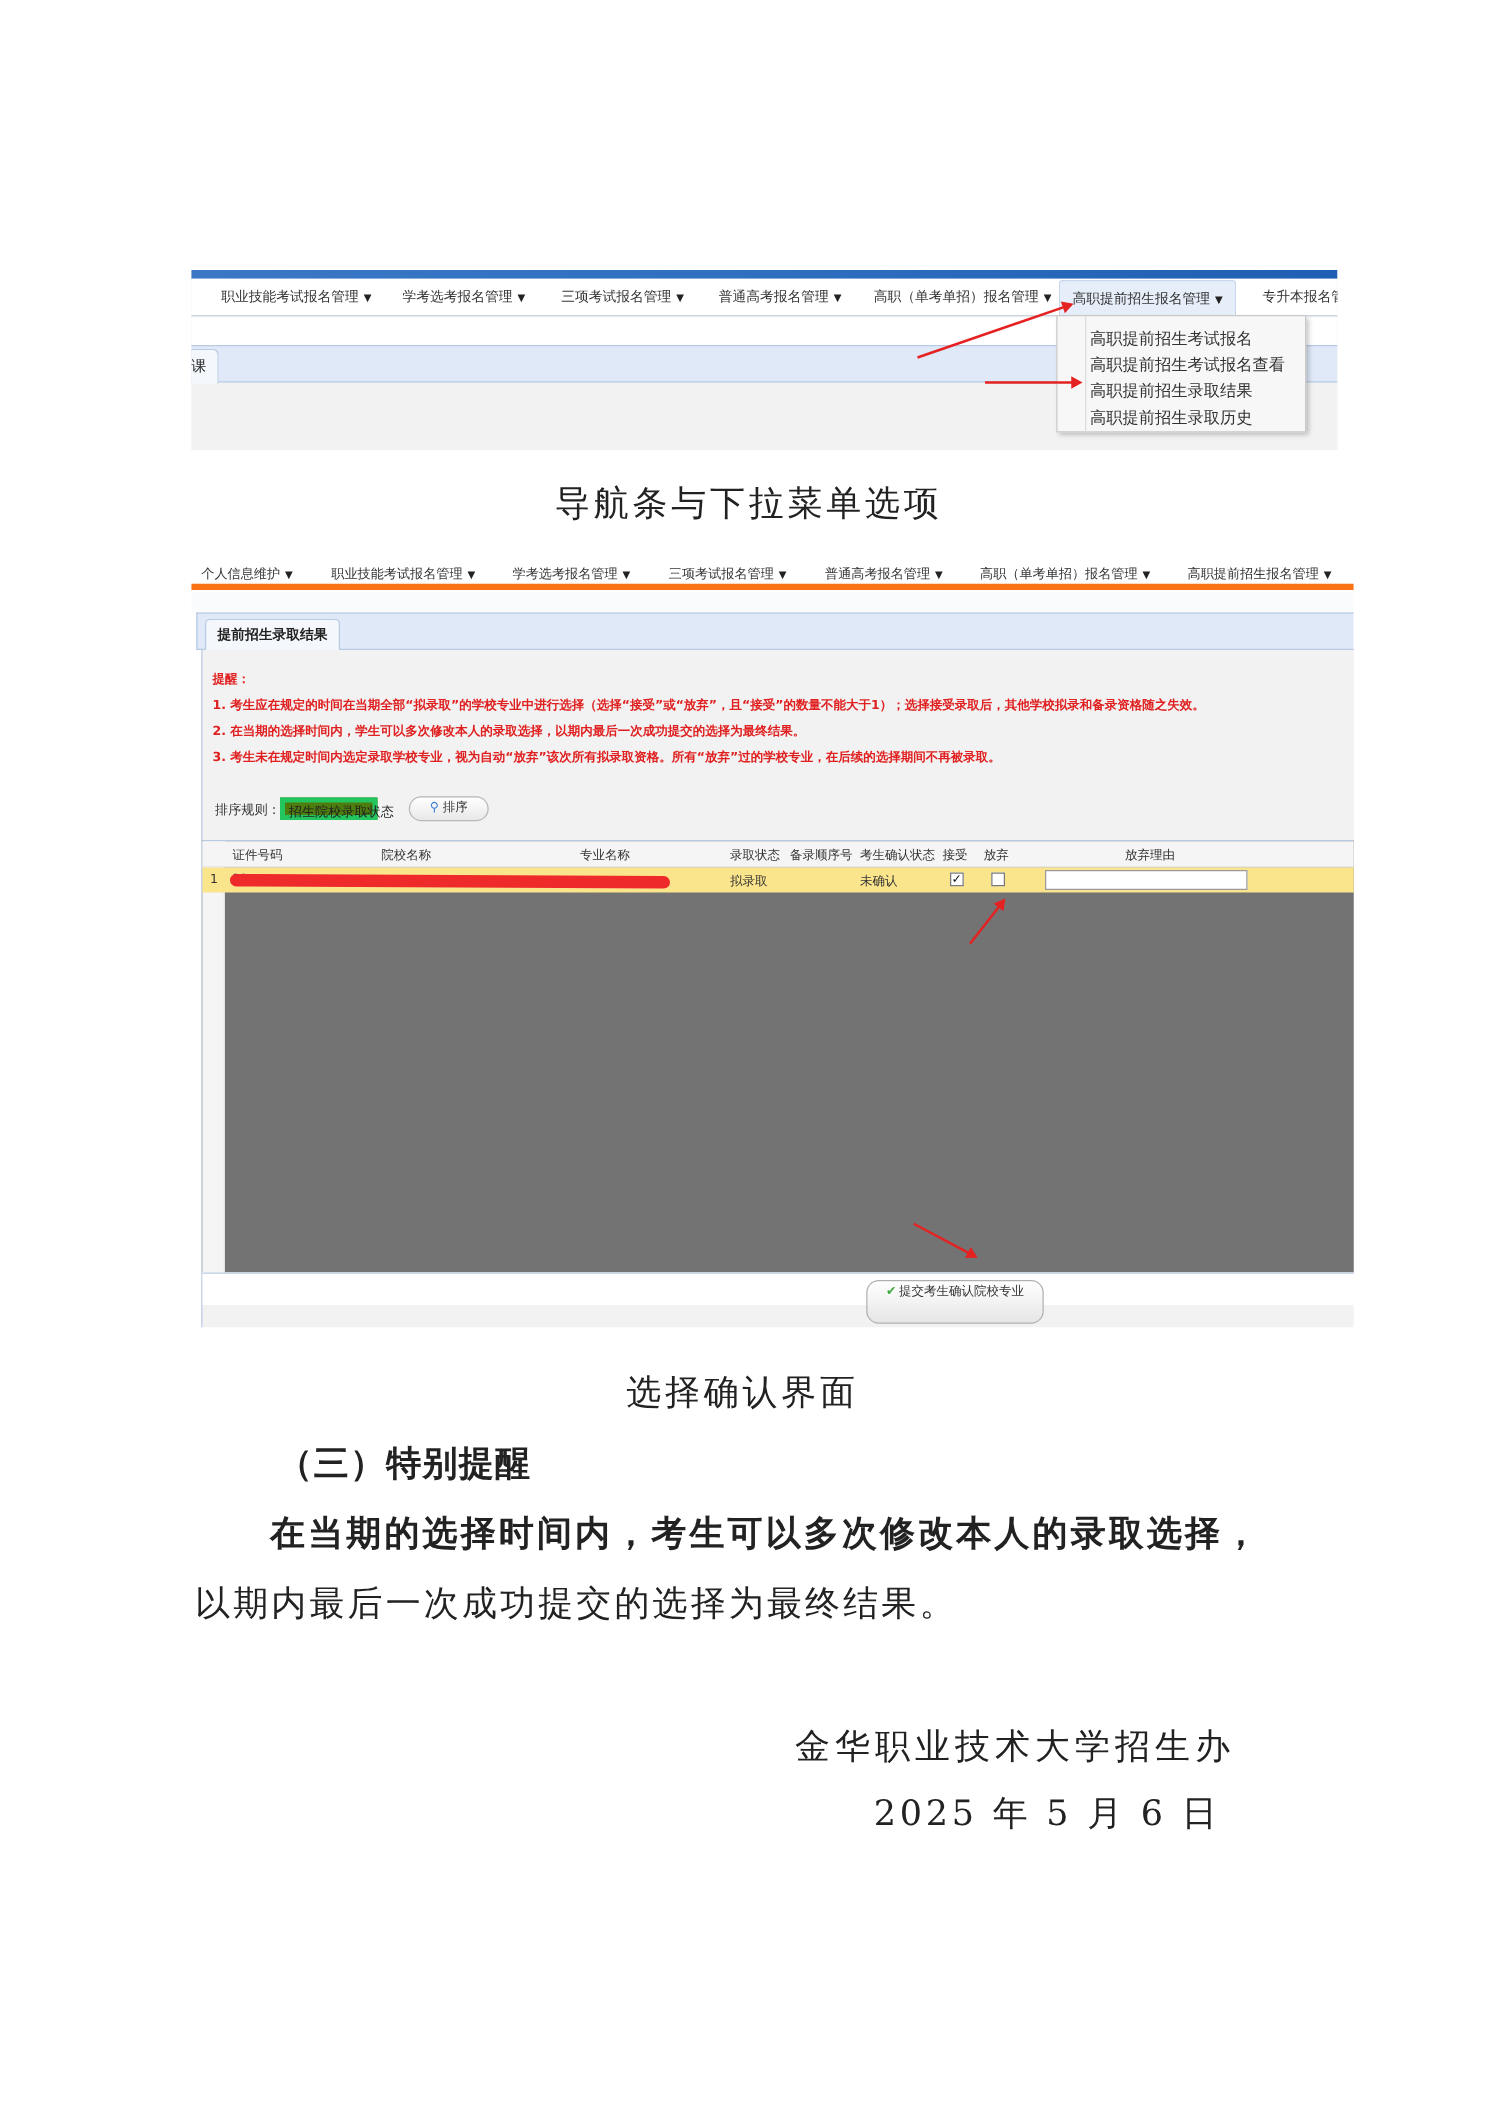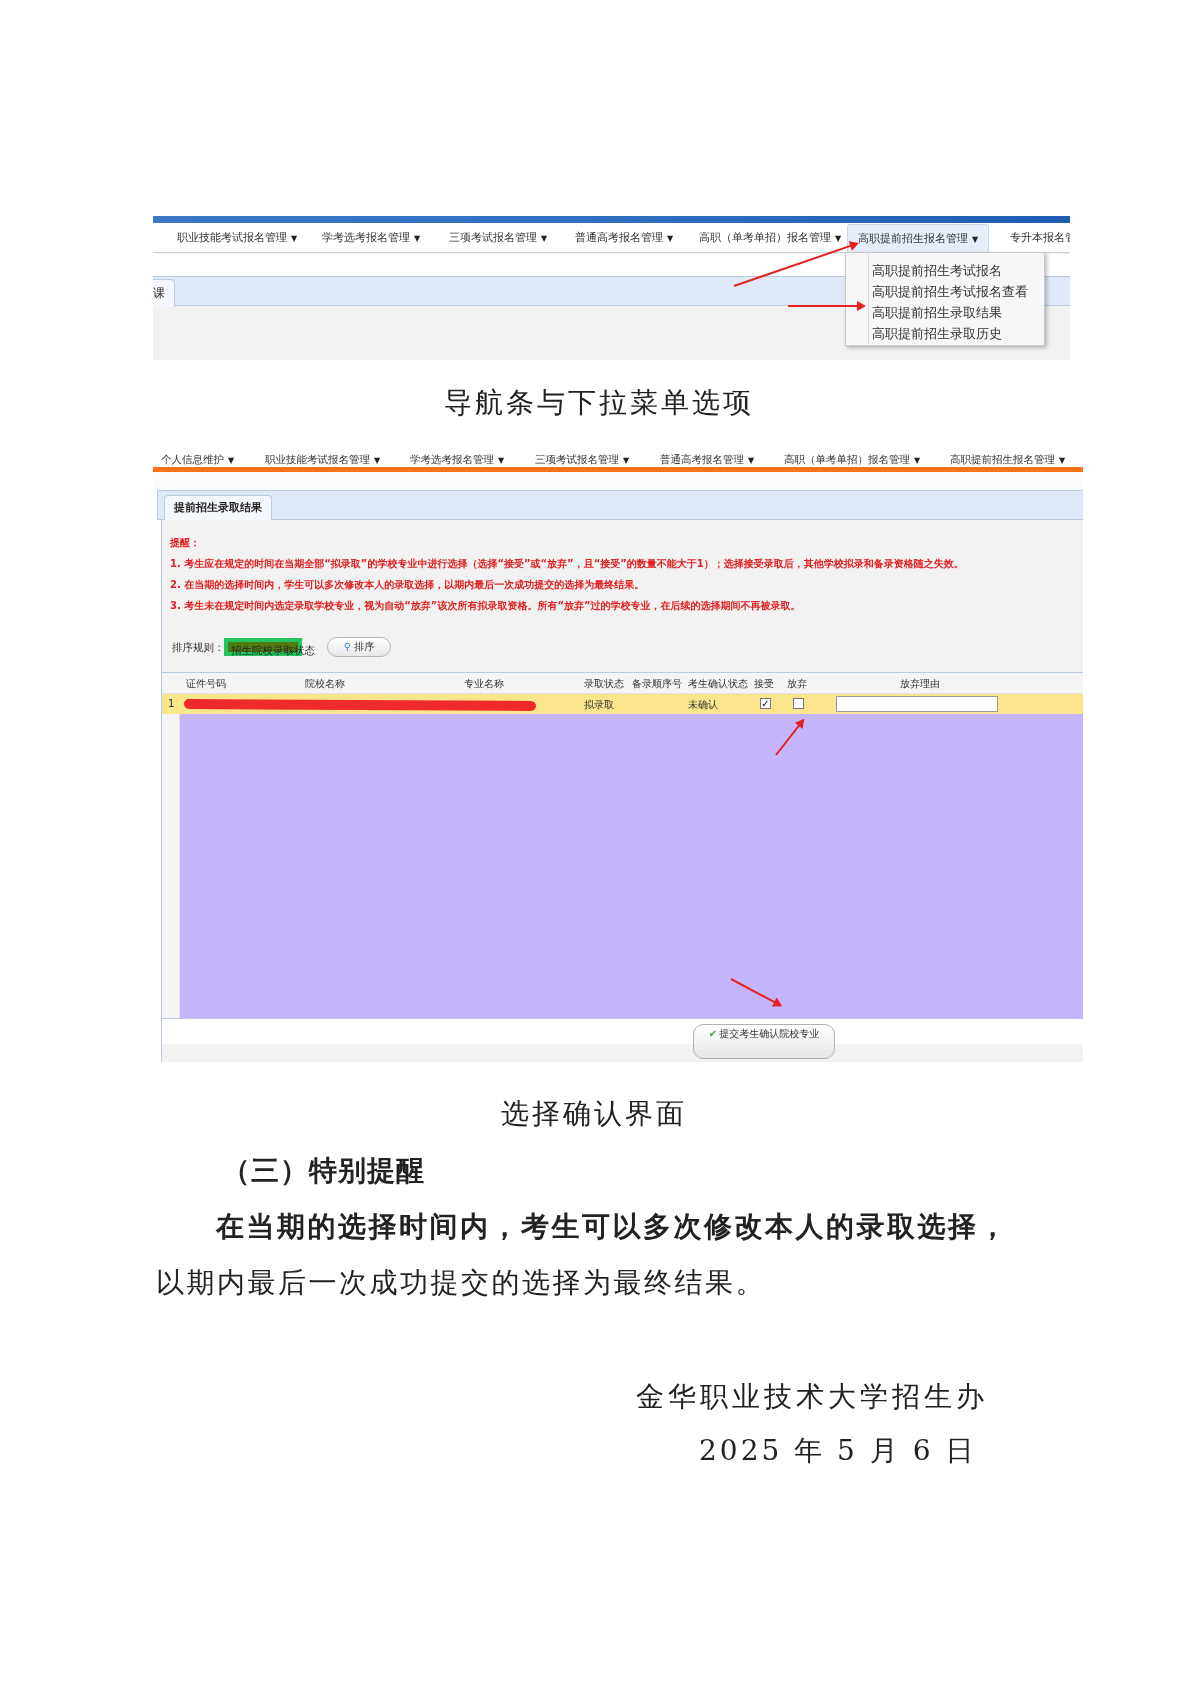--- a/index.html
+++ b/index.html
@@ -35,21 +35,21 @@
     .shot2 .tabstrip { position: absolute; left: 4px; top: 44px; width: 926px; height: 30px; background: #dfe9f8; border-top: 1px solid #b9cbe3; border-bottom: 1px solid #b9cbe3; border-left: 1px solid #b9cbe3; }
     .shot2 .tab { position: absolute; left: 6px; top: 4px; height: 26px; padding: 0 9px; background: #f4f7fb; border: 1px solid #b9cbe3; border-bottom: none; border-radius: 4px 4px 0 0; font-size: 11px; font-weight: bold; line-height: 24px; color: #222; }
     .shot2 .panel { position: absolute; left: 8px; top: 74px; width: 926px; height: 542px; background: #f2f2f2; border-left: 1px solid #b9cbe3; }
     .remind { position: absolute; left: 8px; font-size: 10px; color: #e02020; font-weight: bold; white-space: nowrap; }
     .sort-row { position: absolute; left: 10px; top: 117px; height: 22px; font-size: 10.5px; color: #333; white-space: nowrap; }
     .sort-label { position: absolute; left: 0; top: 4px; }
     .sort-select { position: absolute; left: 52px; top: 1px; width: 78px; height: 18px; border: 4px solid #22c55e; background: #4d7c0f; font-size: 10.5px; line-height: 16px; padding-left: 3px; color: #222; }
     .sort-select .sel-caret { position: absolute; right: 2px; top: 0; font-size: 9px; }
     .sort-btn { position: absolute; left: 155px; top: 0; width: 64px; height: 20px; border: 1px solid #b8b8b8; border-radius: 10px; background: linear-gradient(#ffffff, #e8e8e8); font-size: 10px; line-height: 18px; text-align: center; color: #333; }
     .sort-btn .mag { color: #3b7dd8; margin-right: 3px; }
-    .grid { position: absolute; left: 0; top: 152px; width: 926px; height: 346px; background: #c4b5fd; border-top: 1px solid #b9cbe3; }
+    .grid { position: absolute; left: 0; top: 152px; width: 926px; height: 346px; background: #737373; border-top: 1px solid #b9cbe3; }
     .grid-head { position: absolute; left: 0; top: 0; width: 100%; height: 21px; background: #f5f5f5; border-bottom: 1px solid #e2e2e2; }
     .gh { position: absolute; top: 4px; font-size: 10px; color: #333; white-space: nowrap; }
     .grid-row { position: absolute; left: 0; top: 21px; width: 100%; height: 20px; background: #fbe58c; }
     .gr { position: absolute; top: 4px; font-size: 10px; color: #333; white-space: nowrap; }
     .rownum-col { position: absolute; left: 0; top: 0; width: 18px; height: 346px; background: #f5f5f5; border-right: 1px solid #e2e2e2; }
     .redact { position: absolute; left: 22px; top: 6px; width: 352px; height: 10px; background: #ee2a2a; border-radius: 6px; transform: rotate(0.3deg); }
     .cb { position: absolute; top: 4px; width: 11px; height: 11px; border: 1px solid #7a7a7a; background: #fff; font-size: 10px; line-height: 9px; text-align: center; color: #111; }
     .reason-input { position: absolute; left: 674px; top: 2px; width: 162px; height: 16px; border: 1px solid #9a9a9a; background: #fff; }
     .footer-btn-area { position: absolute; left: 0; top: 498px; width: 926px; height: 26px; background: #ffffff; border-top: 1px solid #b9cbe3; }
     .submit-btn { position: absolute; left: 531px; top: 5px; width: 142px; height: 35px; border: 1px solid #b0b0b0; border-radius: 10px; background: linear-gradient(#ffffff, #e6e6e6); font-size: 10px; line-height: 17px; text-align: center; color: #333; white-space: nowrap; }

